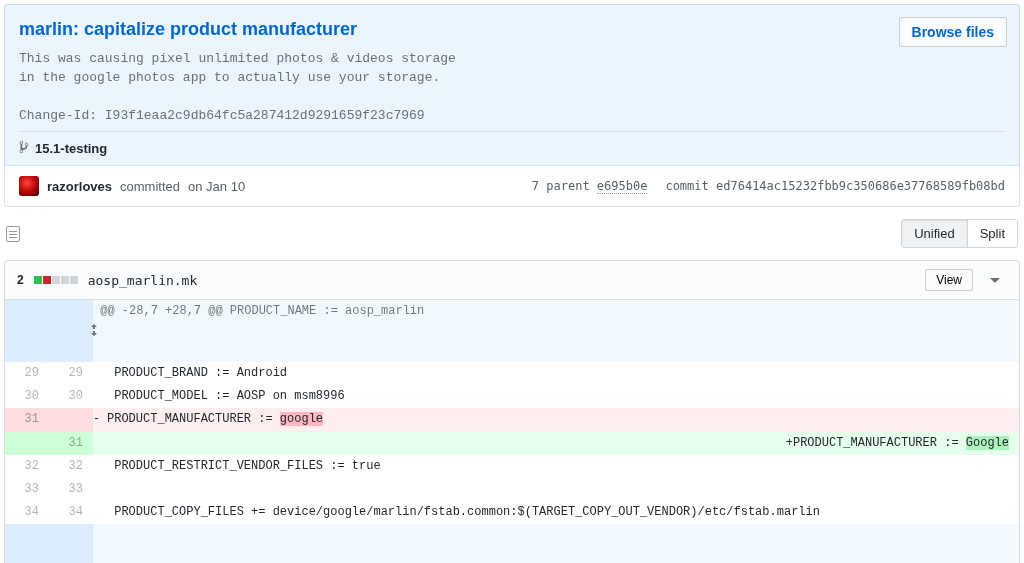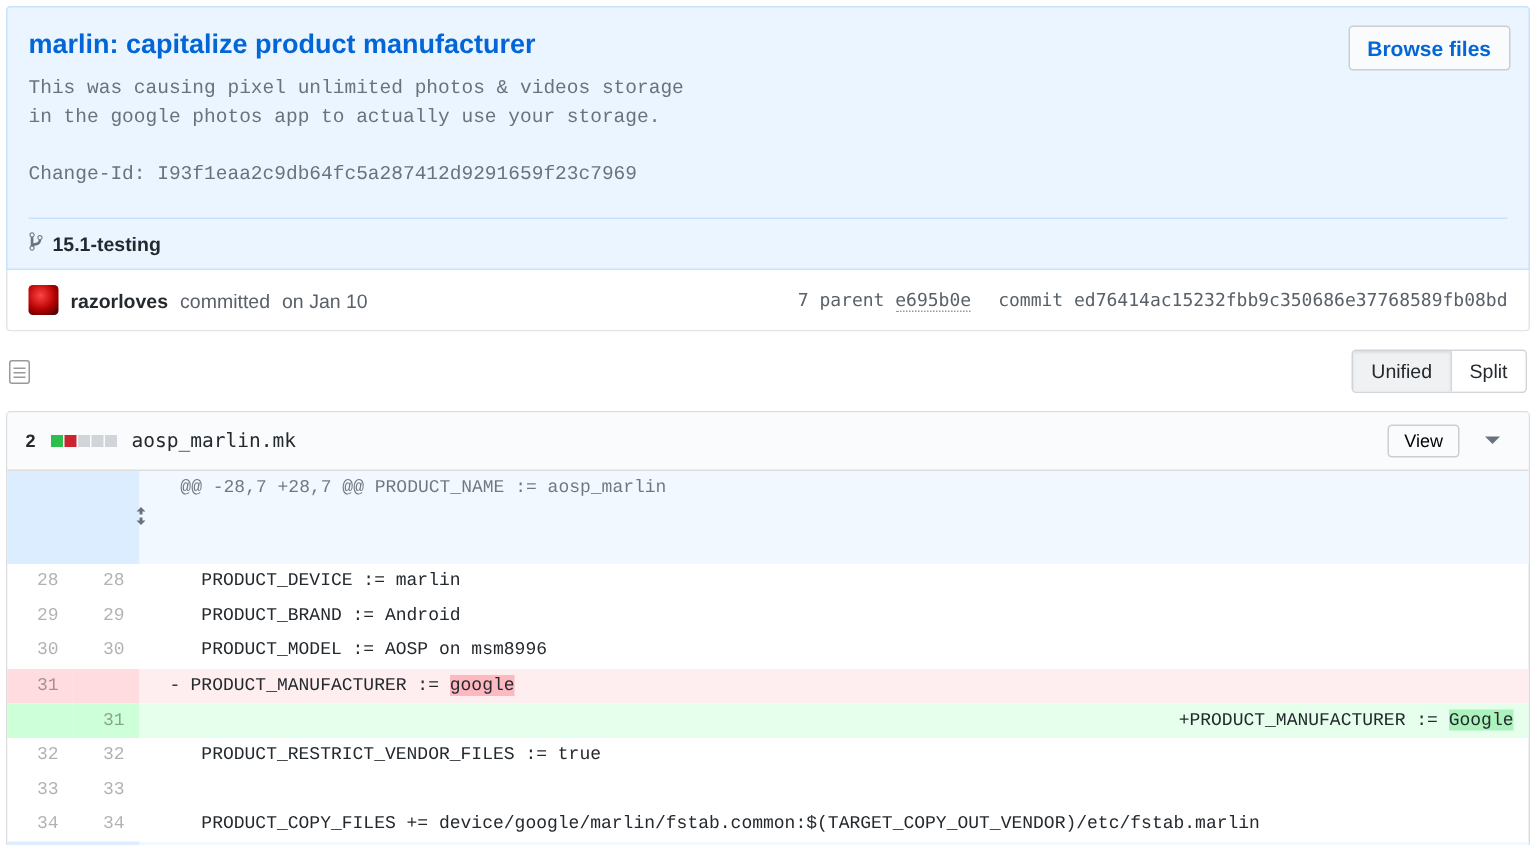--- a/index.html
+++ b/index.html
@@ -23,21 +23,21 @@
     font-weight: 600;
     color: #0366d6;
     margin-bottom: 10px;
   }
   .commit-desc {
     font-family: "SFMono-Regular", Consolas, "Liberation Mono", Menlo, monospace;
     font-size: 13px;
     color: #6a737d;
     white-space: pre-wrap;
     line-height: 1.45;
-    margin-bottom: 20px;
+    margin-bottom: 6px;
   }
   .browse-files {
     position: absolute;
     right: 12px;
     top: 12px;
     background: #fafbfc;
     border: 1px solid rgba(27,31,35,0.2);
     border-radius: 3px;
     padding: 6px 12px;
     font-size: 14px;
@@ -202,21 +202,21 @@
     text-align: center;
     color: #586069;
   }
   tr.context td.code { color: #24292e; }
   tr.del td.code { background: #ffeef0; }
   tr.del td.lineno { background: #ffdce0; color: rgba(27,31,35,0.4); }
   tr.add td.code { background: #e6ffed; text-align: right; }
   tr.add td.lineno { background: #cdffd8; color: rgba(27,31,35,0.4); }
   .marked-del { background: #fdb8c0; }
   .marked-add { background: #acf2bd; }
-  td.code { padding-left: 20px; overflow: hidden; }
+  td.code { padding-left: 0; overflow: hidden; }
   .sign { display: inline-block; width: 14px; color: inherit; }
   tr.hunk td.expand-cell svg { vertical-align: middle; }
   .expand-svg { fill: #6a737d; }
 
   .bottom-expand td { background: #f1f8ff; }
   .bottom-expand .expand-cell { background: #dbedff; text-align:center; }
 
 </style>
 </head>
 <body>
@@ -295,25 +295,20 @@
           <tr class="hunk">
         <td class="expand-cell" colspan="2">
           <svg class="expand-svg" width="14" height="14" viewBox="0 0 14 14">
                 <path d="M7 1L4 4h2v2h2V4h2L7 1zm0 12l3-3H8V8H6v2H4l3 3z"></path>
               </svg>
         </td>
         <td class="code"> <span>@@ -28,7 +28,7 @@ PRODUCT_NAME := aosp_marlin</span></td>
       </tr>
 
       <tr class="context">
-        <td class="lineno">28</td>
-        <td class="lineno">28</td>
-        <td class="code"><span class="sign"> </span><span> PRODUCT_DEVICE := marlin</span></td>
-      </tr>
-      <tr class="context">
         <td class="lineno">29</td>
         <td class="lineno">29</td>
         <td class="code"><span class="sign"> </span><span> PRODUCT_BRAND := Android</span></td>
       </tr>
       <tr class="context">
         <td class="lineno">30</td>
         <td class="lineno">30</td>
         <td class="code"><span class="sign"> </span><span> PRODUCT_MODEL := AOSP on msm8996</span></td>
       </tr>
 

